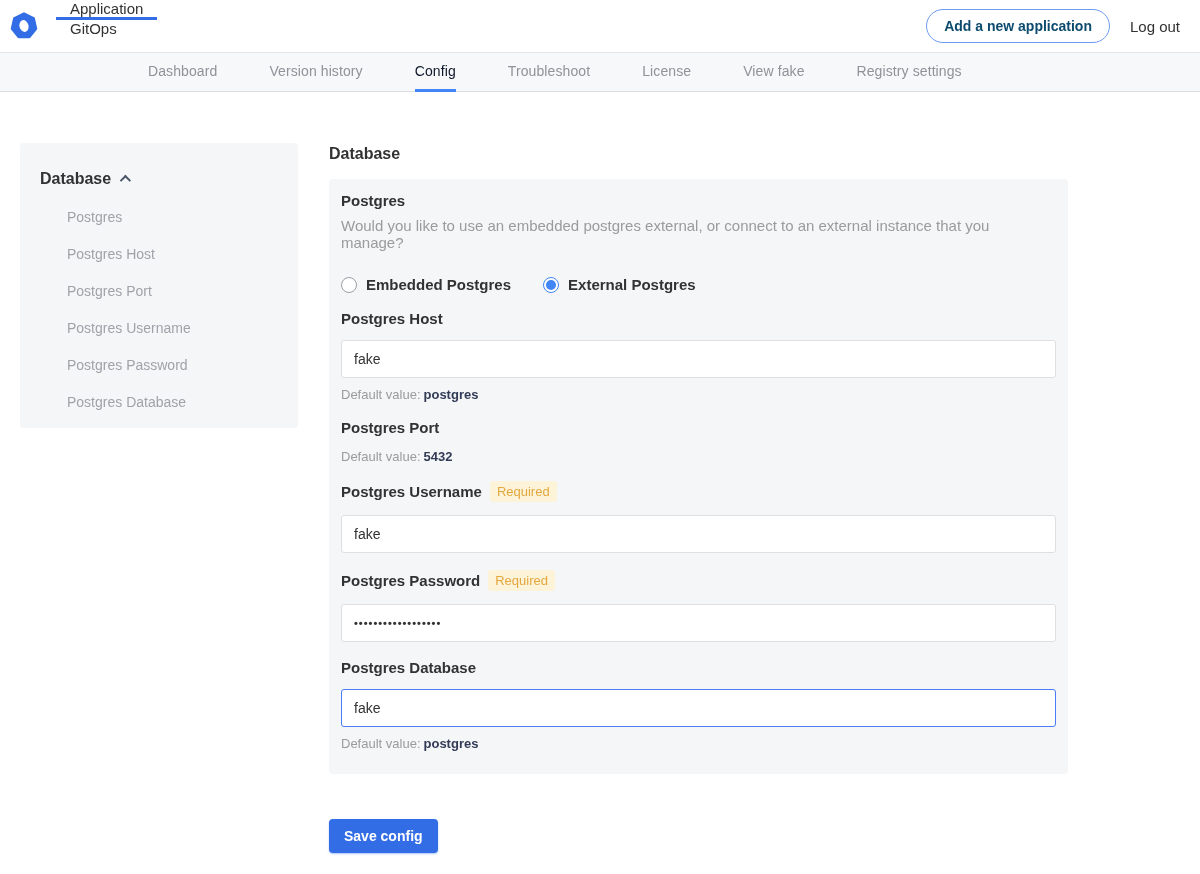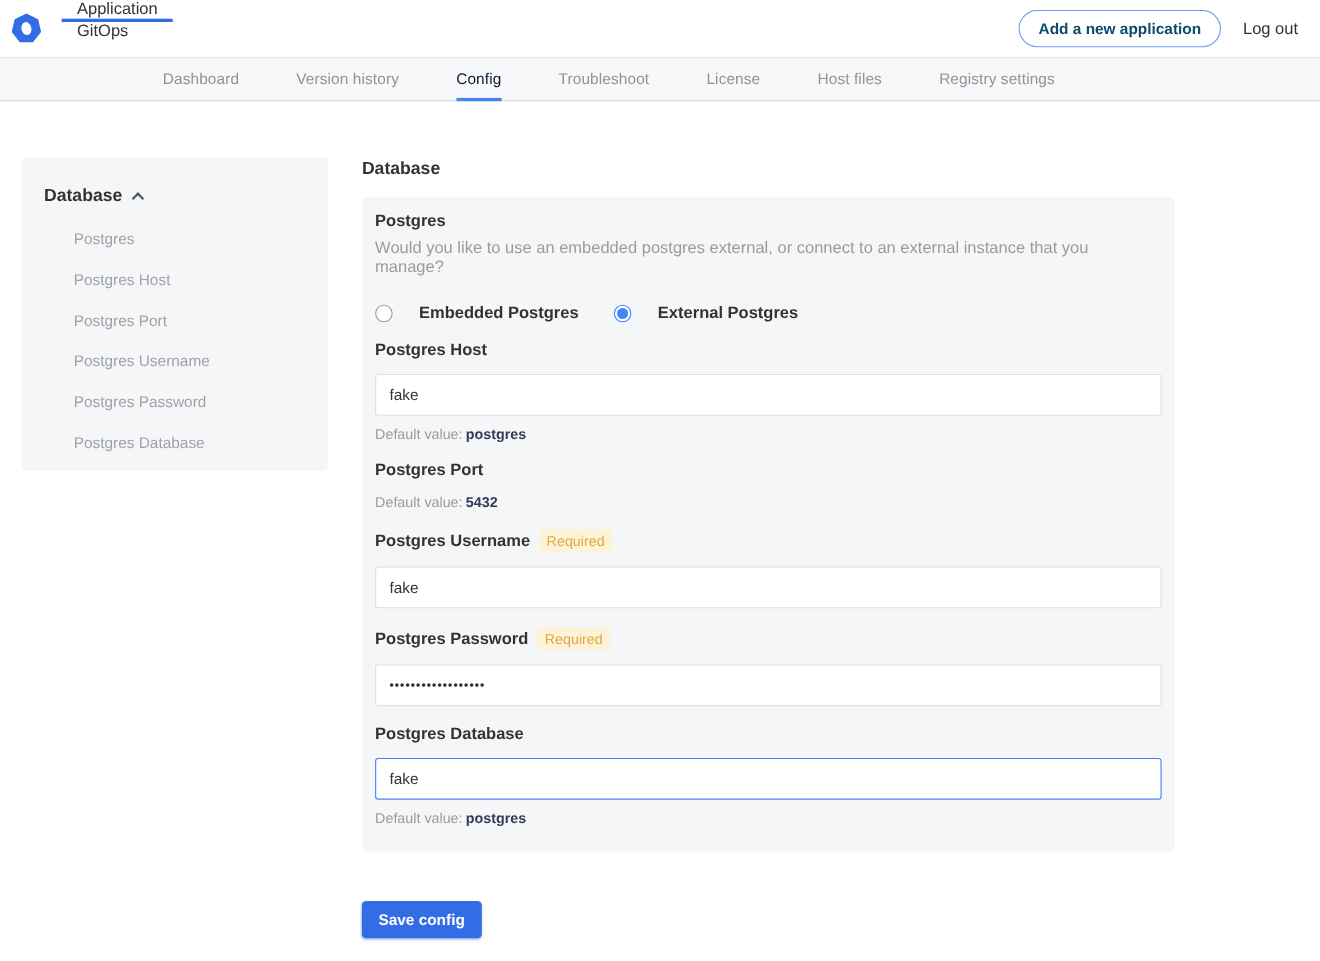--- a/index.html
+++ b/index.html
@@ -38,21 +38,21 @@
   .sidebar-item { font-size: 14px; color: #9fa3a8; padding-left: 27px; margin-top: 21px; cursor: pointer; }
 
   
   .main-col { margin: 53px 0 0 31px; width: 739px; }
   .main-title { font-size: 16px; font-weight: 700; color: #323232; margin-bottom: 16px; }
   .config-card { background: #f5f6f8; border-radius: 4px; padding: 13px 12px 6px 12px; }
   .card-heading { font-size: 15px; font-weight: 700; color: #323232; margin-bottom: 8px; }
   .card-desc { font-size: 15px; color: #9b9b9b; margin-bottom: 25px; }
 
   .radio-row { display: flex; gap: 32px; align-items: center; margin-bottom: 17px; }
-  .radio-option { display: flex; align-items: center; gap: 24px; cursor: pointer; }
+  .radio-option { display: flex; align-items: center; gap: 9px; cursor: pointer; }
   .radio-circle { width: 16px; height: 16px; border-radius: 50%; background: #fff;
     border: 1px solid #9a9fa4; position: relative; flex: 0 0 auto; }
   .radio-circle.checked { border-color: #4285f4; }
   .radio-circle.checked::after { content: ""; position: absolute; left: 50%; top: 50%;
     width: 10px; height: 10px; margin: -5px 0 0 -5px; border-radius: 50%; background: #4285f4; }
   .radio-label { font-size: 15px; font-weight: 700; color: #323232; }
 
   .field { margin-bottom: 17px; }
   .field-label-row { display: flex; align-items: center; gap: 8px; margin-bottom: 13px; }
   .field-label { font-size: 15px; font-weight: 700; color: #323232; }
@@ -103,21 +103,21 @@
   <div class="subnav-item active">
       <span>Config</span>
     </div>
   <div class="subnav-item">
       <span>Troubleshoot</span>
     </div>
   <div class="subnav-item">
       <span>License</span>
     </div>
   <div class="subnav-item">
-      <span>Host files</span>
+      <span>View fake</span>
     </div>
   <div class="subnav-item">
       <span>Registry settings</span>
     </div>
 </div>
 
 <div class="page-body">
 
   <div class="sidebar">
     <div class="sidebar-group-header">

